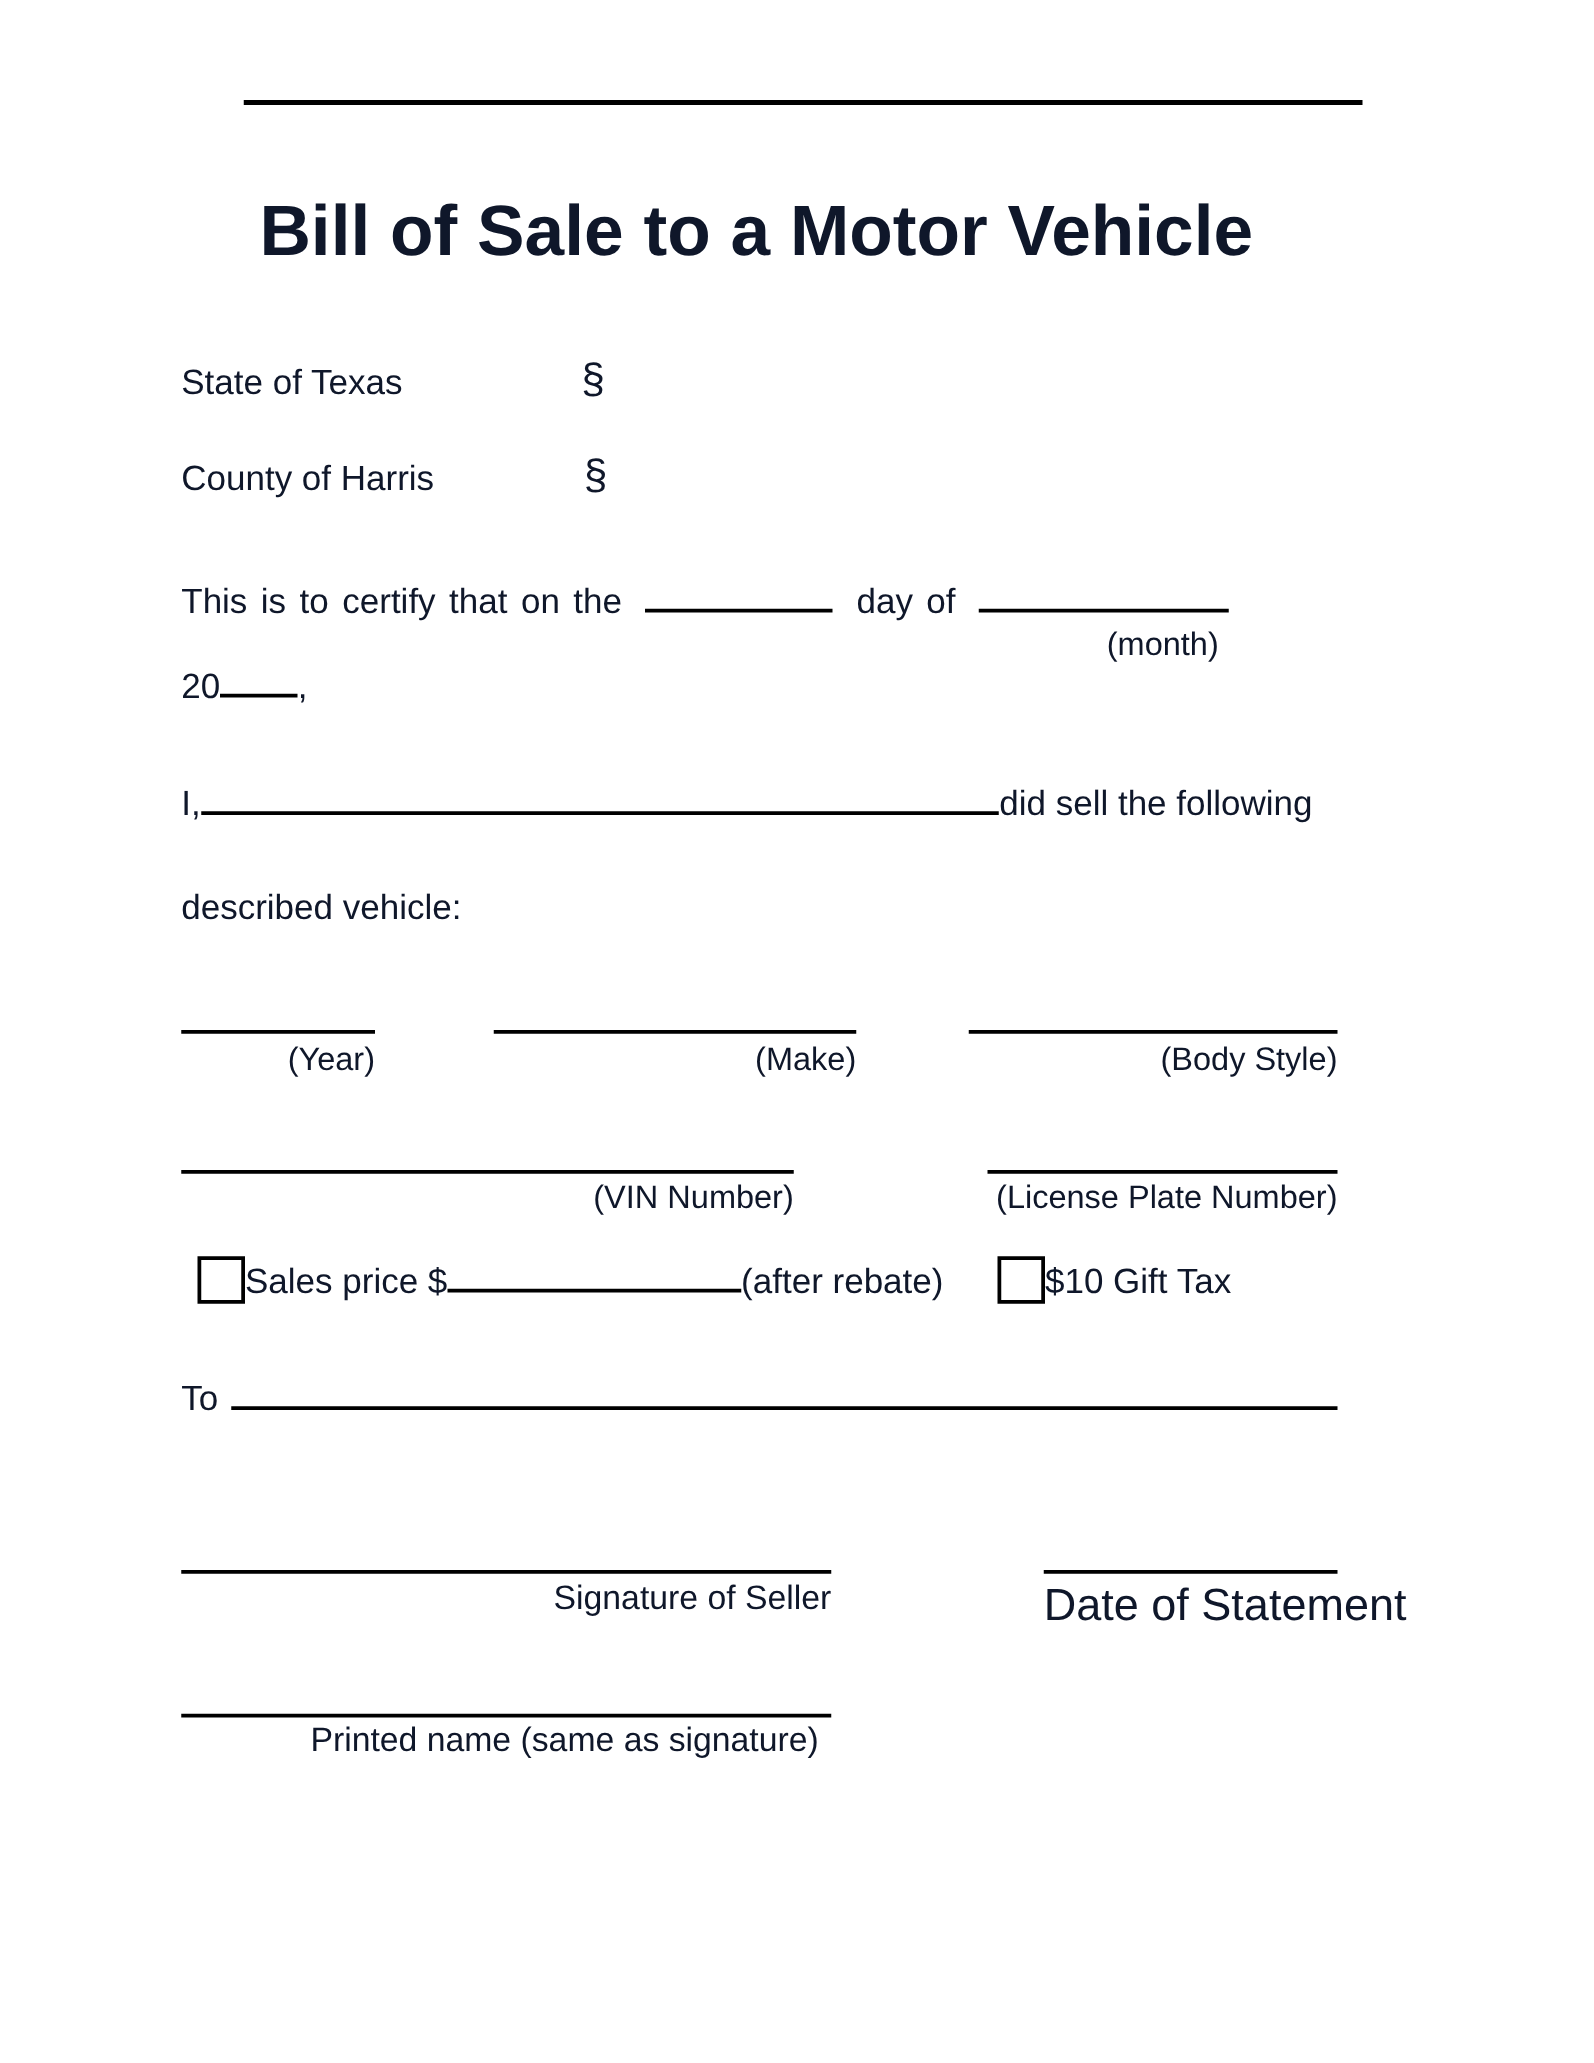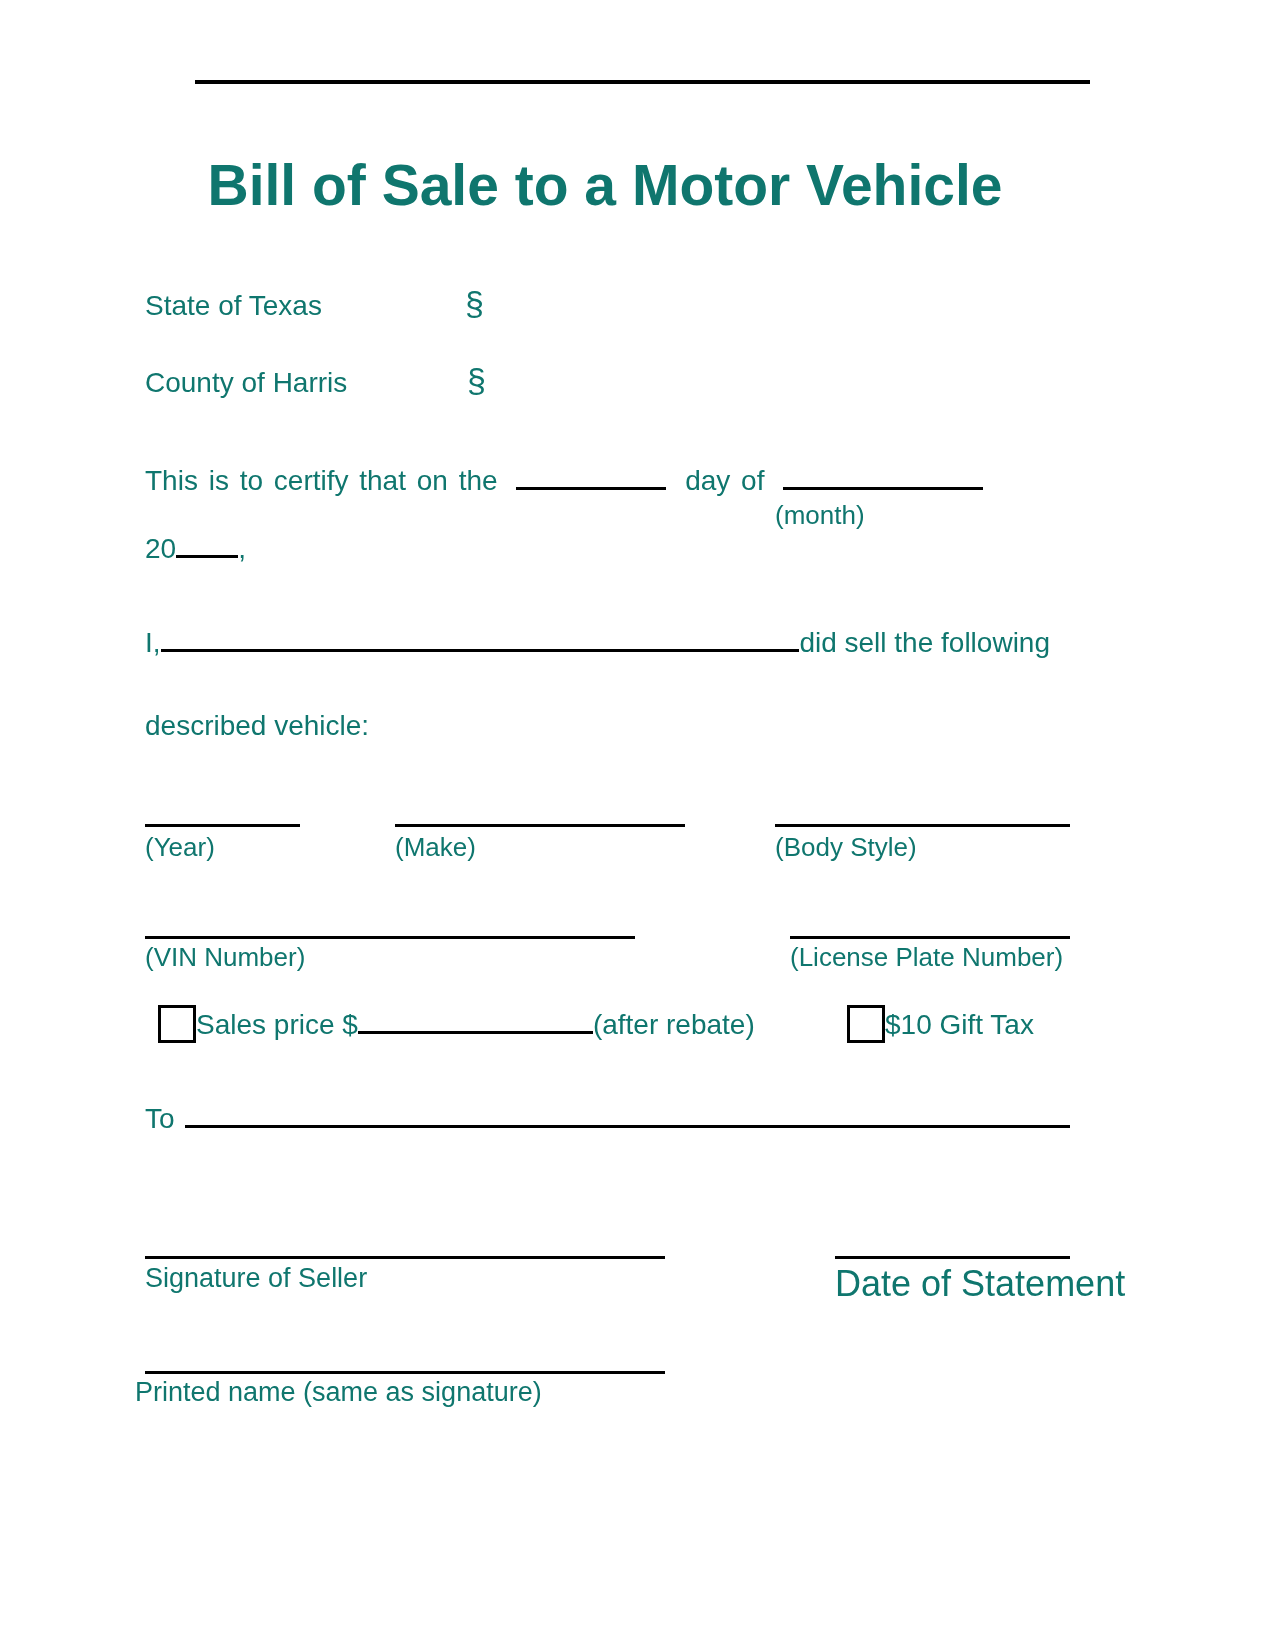--- a/index.html
+++ b/index.html
@@ -2,21 +2,21 @@
 <html><head>
 <meta charset="utf-8">
 <style>
   * { box-sizing: border-box; }
   html, body { margin: 0; padding: 0; background: #ffffff; }
   .page {
     position: relative;
     width: 1275px;
     height: 1650px;
     background: #ffffff;
-    color: #0f766e;
+    color: #0f172a;
     font-family: "Liberation Sans", sans-serif;
     font-size: 28px;
     overflow: hidden;
   }
   .abs { position: absolute; }
   .hline { position: absolute; background: #000; height: 3px; }
   .title {
     position: absolute;
     left: 145px;
     top: 152px;
@@ -47,21 +47,21 @@
   .checkbox {
     display: inline-block;
     width: 38px;
     height: 38px;
     border: 3px solid #000;
     background: #fff;
     vertical-align: -9px;
   }
   .under-label {
     position: absolute;
-    text-align: left;
+    text-align: right;
     font-size: 26px;
     white-space: nowrap;
   }
   .nowrap { white-space: nowrap; }
 </style>
 </head>
 <body>
 
 <div class="page">
 
@@ -104,21 +104,21 @@
 
   <div class="hline" style="left:145px; top:936px; width:490px;"></div>
   <div class="hline" style="left:790px; top:936px; width:280px;"></div>
   <div class="under-label" style="left:145px; top:942px; width:490px;">(VIN Number)</div>
   <div class="under-label" style="left:790px; top:942px; width:280px;">(License Plate Number)</div>
 
   <div class="abs nowrap" style="left:118px; top:1005px;margin-left:40px;">
     <span class="checkbox"></span><span>Sales price $</span><span class="blank" style="width:235px;"></span><span>(after rebate)</span>
   </div>
 
-  <div class="abs nowrap" style="left:847px; top:1005px;">
+  <div class="abs nowrap" style="left:798px; top:1005px;">
     <span class="checkbox"></span><span>$10 Gift Tax</span>
   </div>
 
   <div class="flex-line" style="left:145px; top:1103px; width:925px;">
     <span>To</span>
     <span class="blank-flex" style="margin-left:10px;"></span>
   </div>
 
   <div class="hline" style="left:145px; top:1256px; width:520px;"></div>
   <div class="hline" style="left:835px; top:1256px; width:235px;"></div>

